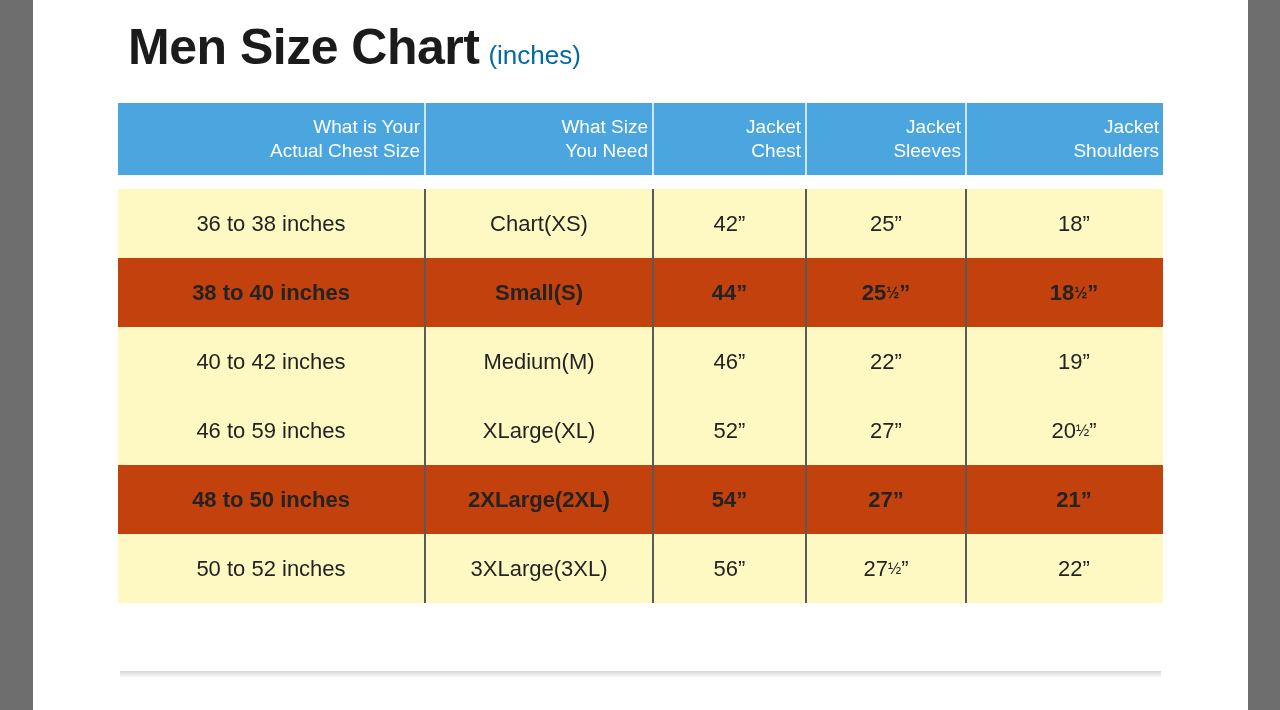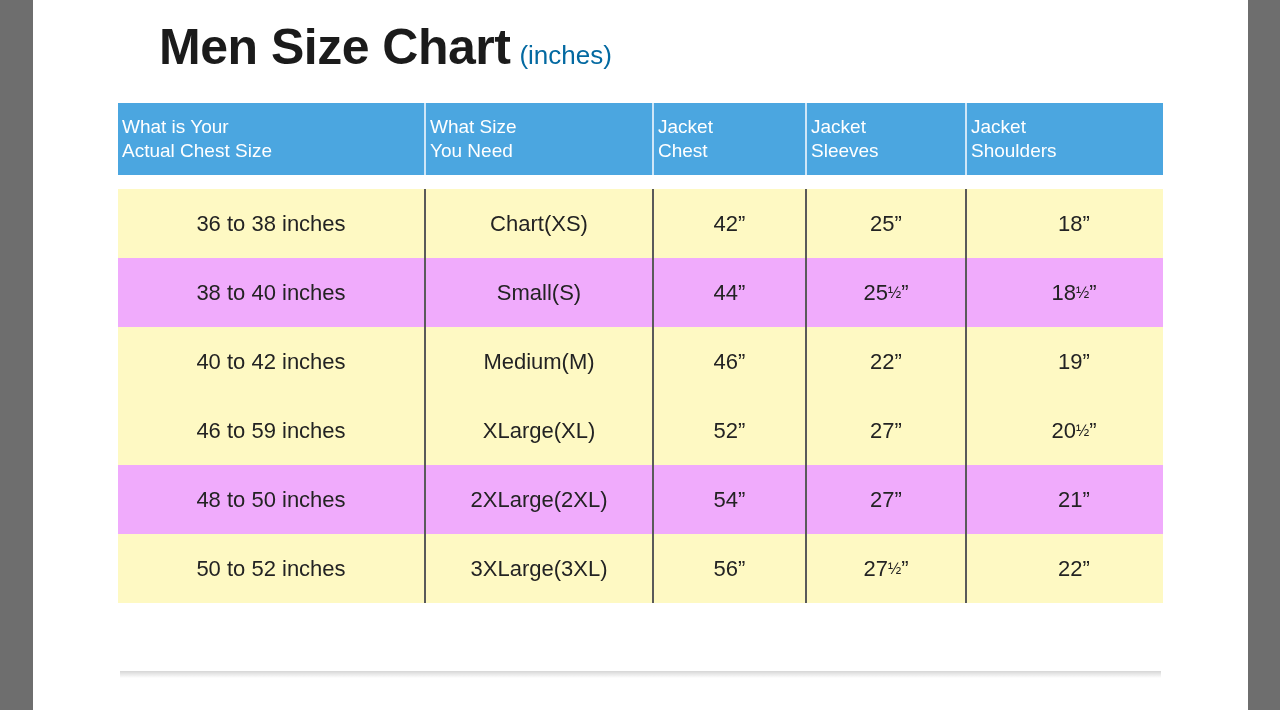--- a/index.html
+++ b/index.html
@@ -41,21 +41,20 @@
   }
 
   
   .title-block {
     position: absolute;
     left: 95px;
     top: 18px;
     display: flex;
     align-items: baseline;
     white-space: nowrap;
-    margin-left: 31px;
   }
   .title-main {
     font-size: 50px;
     font-weight: bold;
     color: #1b1b1b;
     letter-spacing: -0.5px;
   }
   .title-sub {
     font-size: 26px;
     color: #0369a1;
@@ -79,21 +78,21 @@
 
   
   thead th {
     background: #4BA6E0;
     color: #ffffff;
     font-size: 19px;
     font-weight: normal;
     line-height: 1.28;
     height: 72px;
     padding: 0 4px;
-    text-align: left;
+    text-align: right;
     vertical-align: middle;
     border-right: 2px solid #cfe6f7;
     box-sizing: border-box;
   }
   thead th:last-child { border-right: none; }
 
   
   tr.header-gap td {
     height: 14px;
     padding: 0;
@@ -109,21 +108,21 @@
     text-align: center;
     vertical-align: middle;
     border-right: 2px solid #5a5a5a;
     padding: 0 4px;
     box-sizing: border-box;
     white-space: nowrap;
   }
   tbody td:last-child { border-right: none; padding-left: 22px; }
 
   tbody tr.band-gray td { background: #fef9c3; }
-  tbody tr.band-white td { background: #f0abfc; }
+  tbody tr.band-white td { background: #c2410c; font-weight: bold; }
 
   
   .frac {
     font-size: 0.72em;
     vertical-align: 0.12em;
     letter-spacing: 0;
   }
 
   
   .table-shadow {

